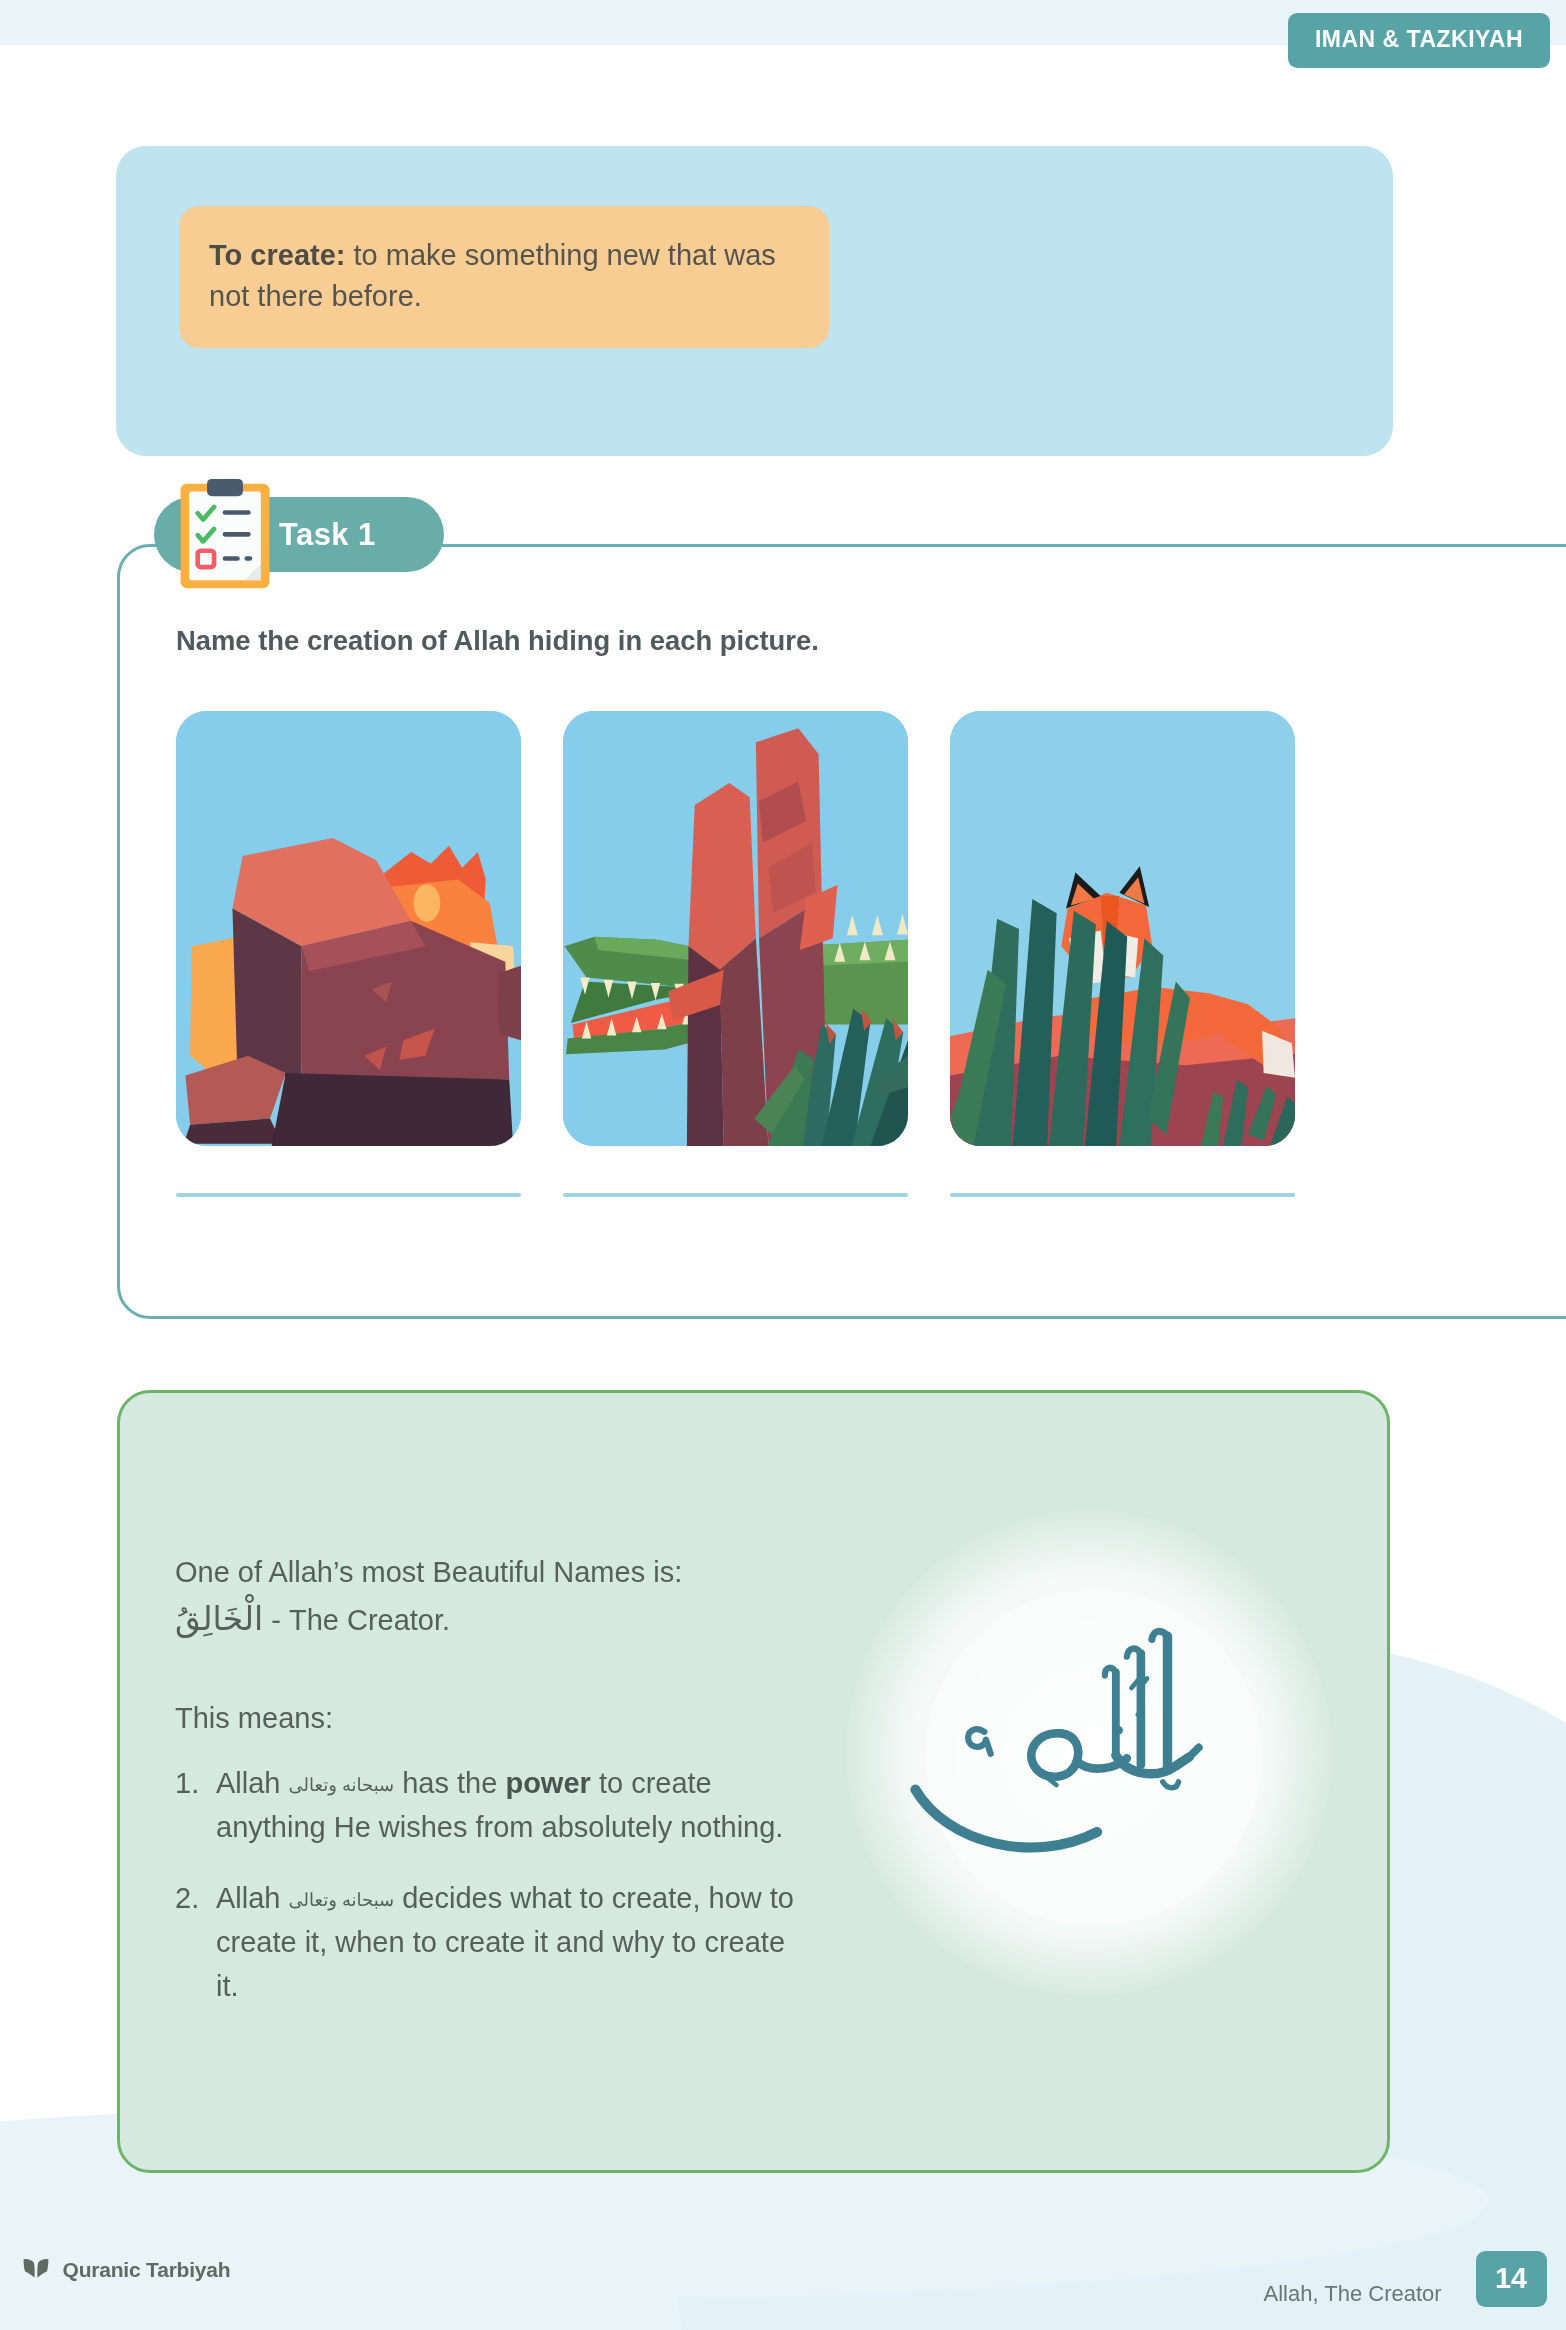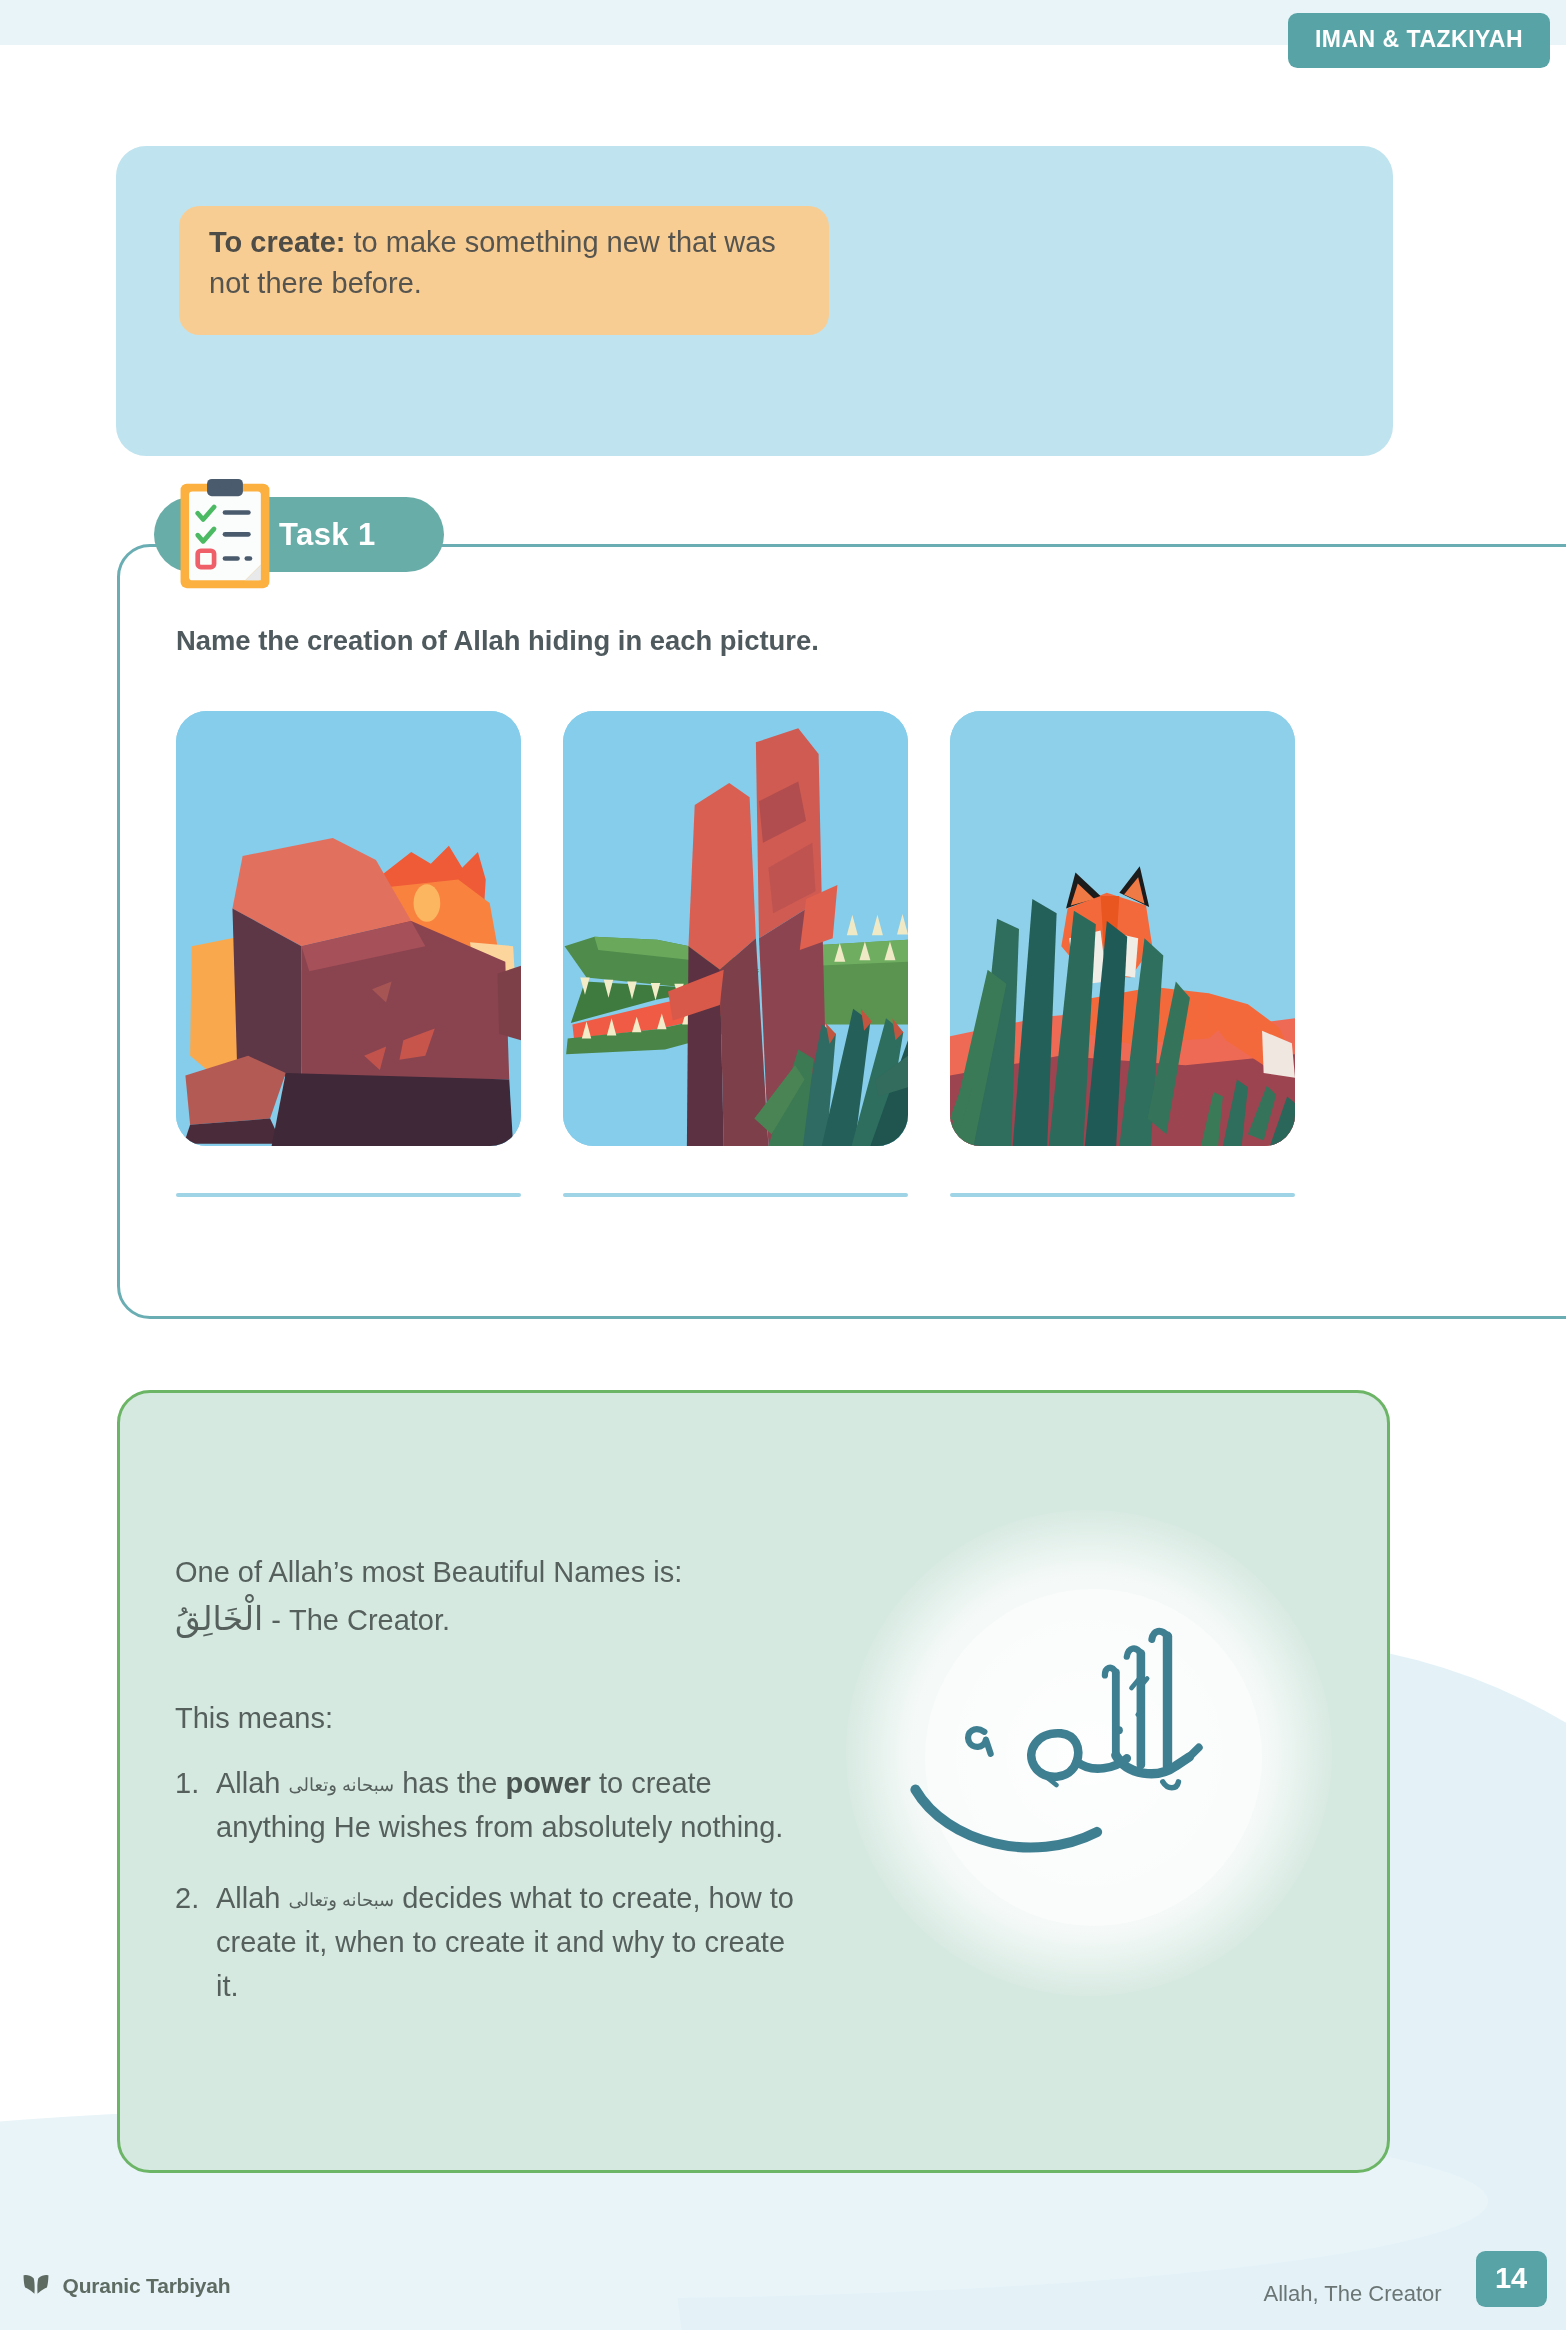--- a/index.html
+++ b/index.html
@@ -77,21 +77,21 @@
   }
   .def-row {
     position: absolute;
     left: 63px;
     top: 60px;
     display: flex;
     gap: 64px;
   }
   .def-card {
     border-radius: 20.4px;
-    padding: 16px 30px 31px 30px;
+    padding: 29px 30px 31px 30px;
     font-size: 29px;
     line-height: 1.42;
     color: #55544f;
   }
   .def-card.orange { background: #f8cd94; width: 650px; }
   .def-card.pink   { background: #f9bcbe; width: 454px; }
   .def-card b { color: #4d4c47; font-weight: bold; }
 
   
   .task-card {
@@ -270,21 +270,21 @@
     right: 88px;
     top: 176px;
     width: 407px;
     height: 337px;
   }
 
   
   .footer-left {
     position: absolute;
     left: 22px;
-    bottom: 30px;
+    bottom: 46px;
     display: flex;
     align-items: center;
     gap: 12.5px;
     z-index: 15;
   }
   .footer-brand {
     font-size: 21px;
     font-weight: bold;
     color: #5d6b63;
     letter-spacing: -0.2px;

